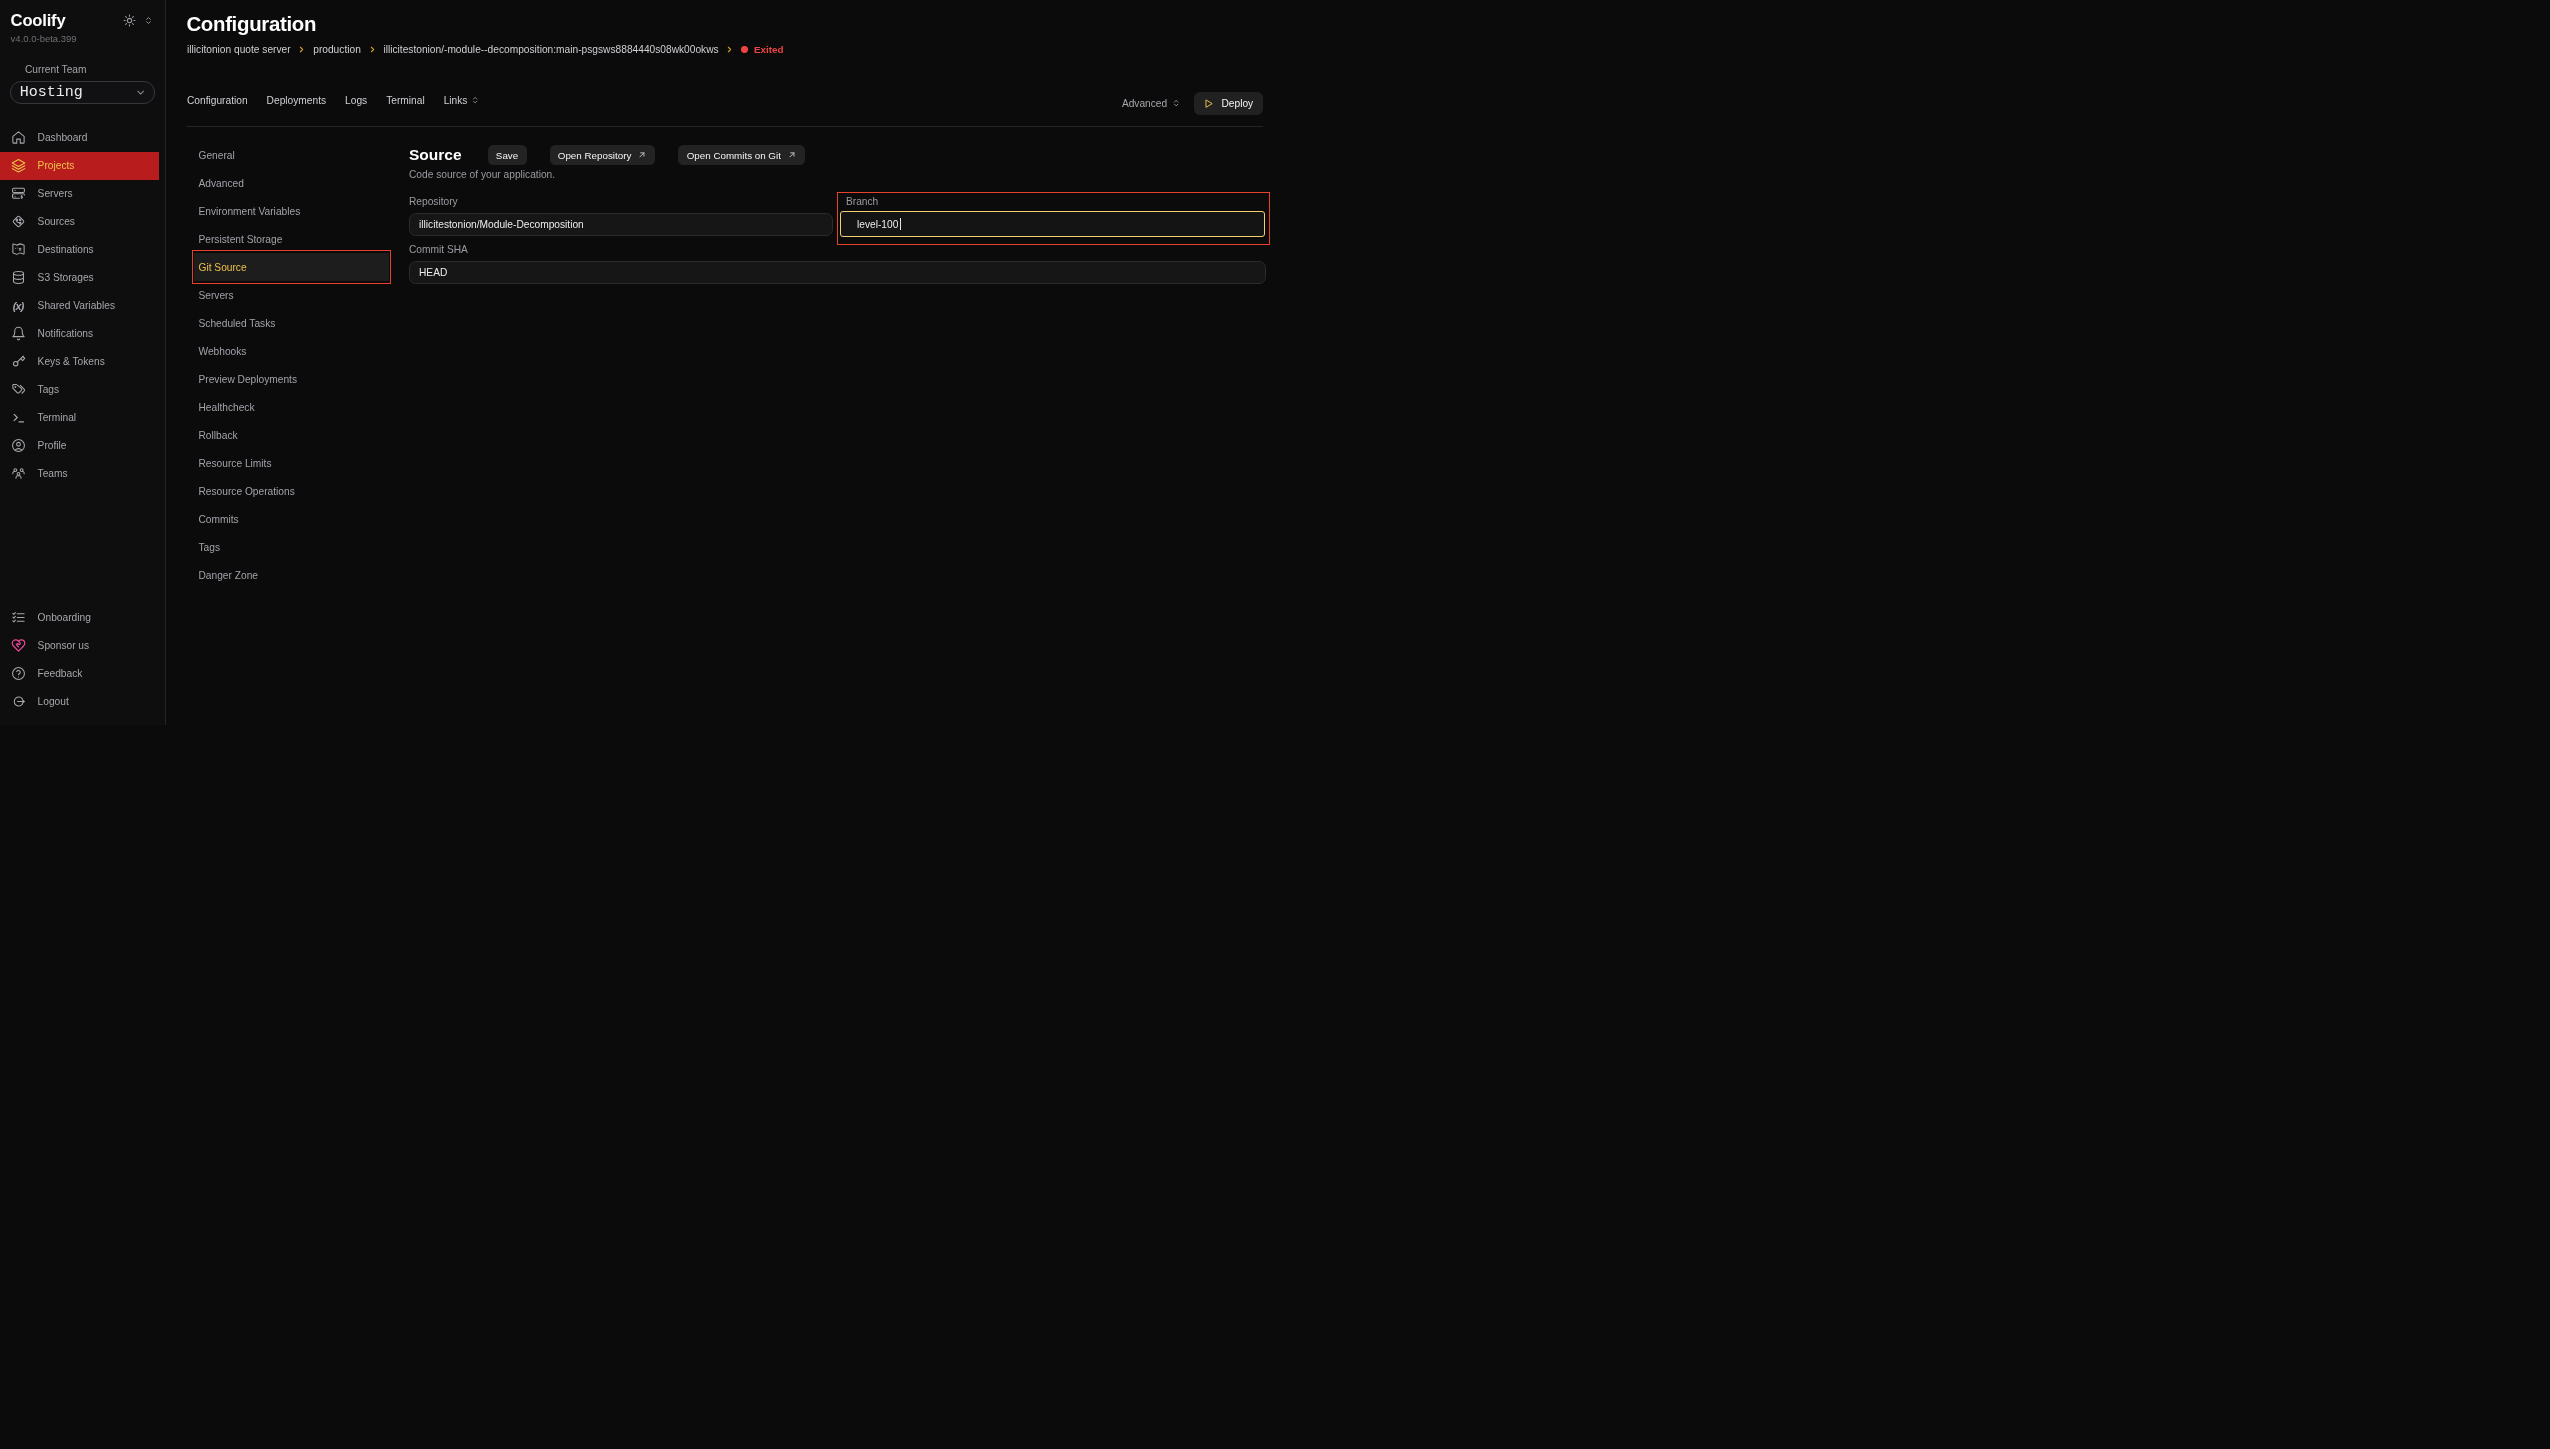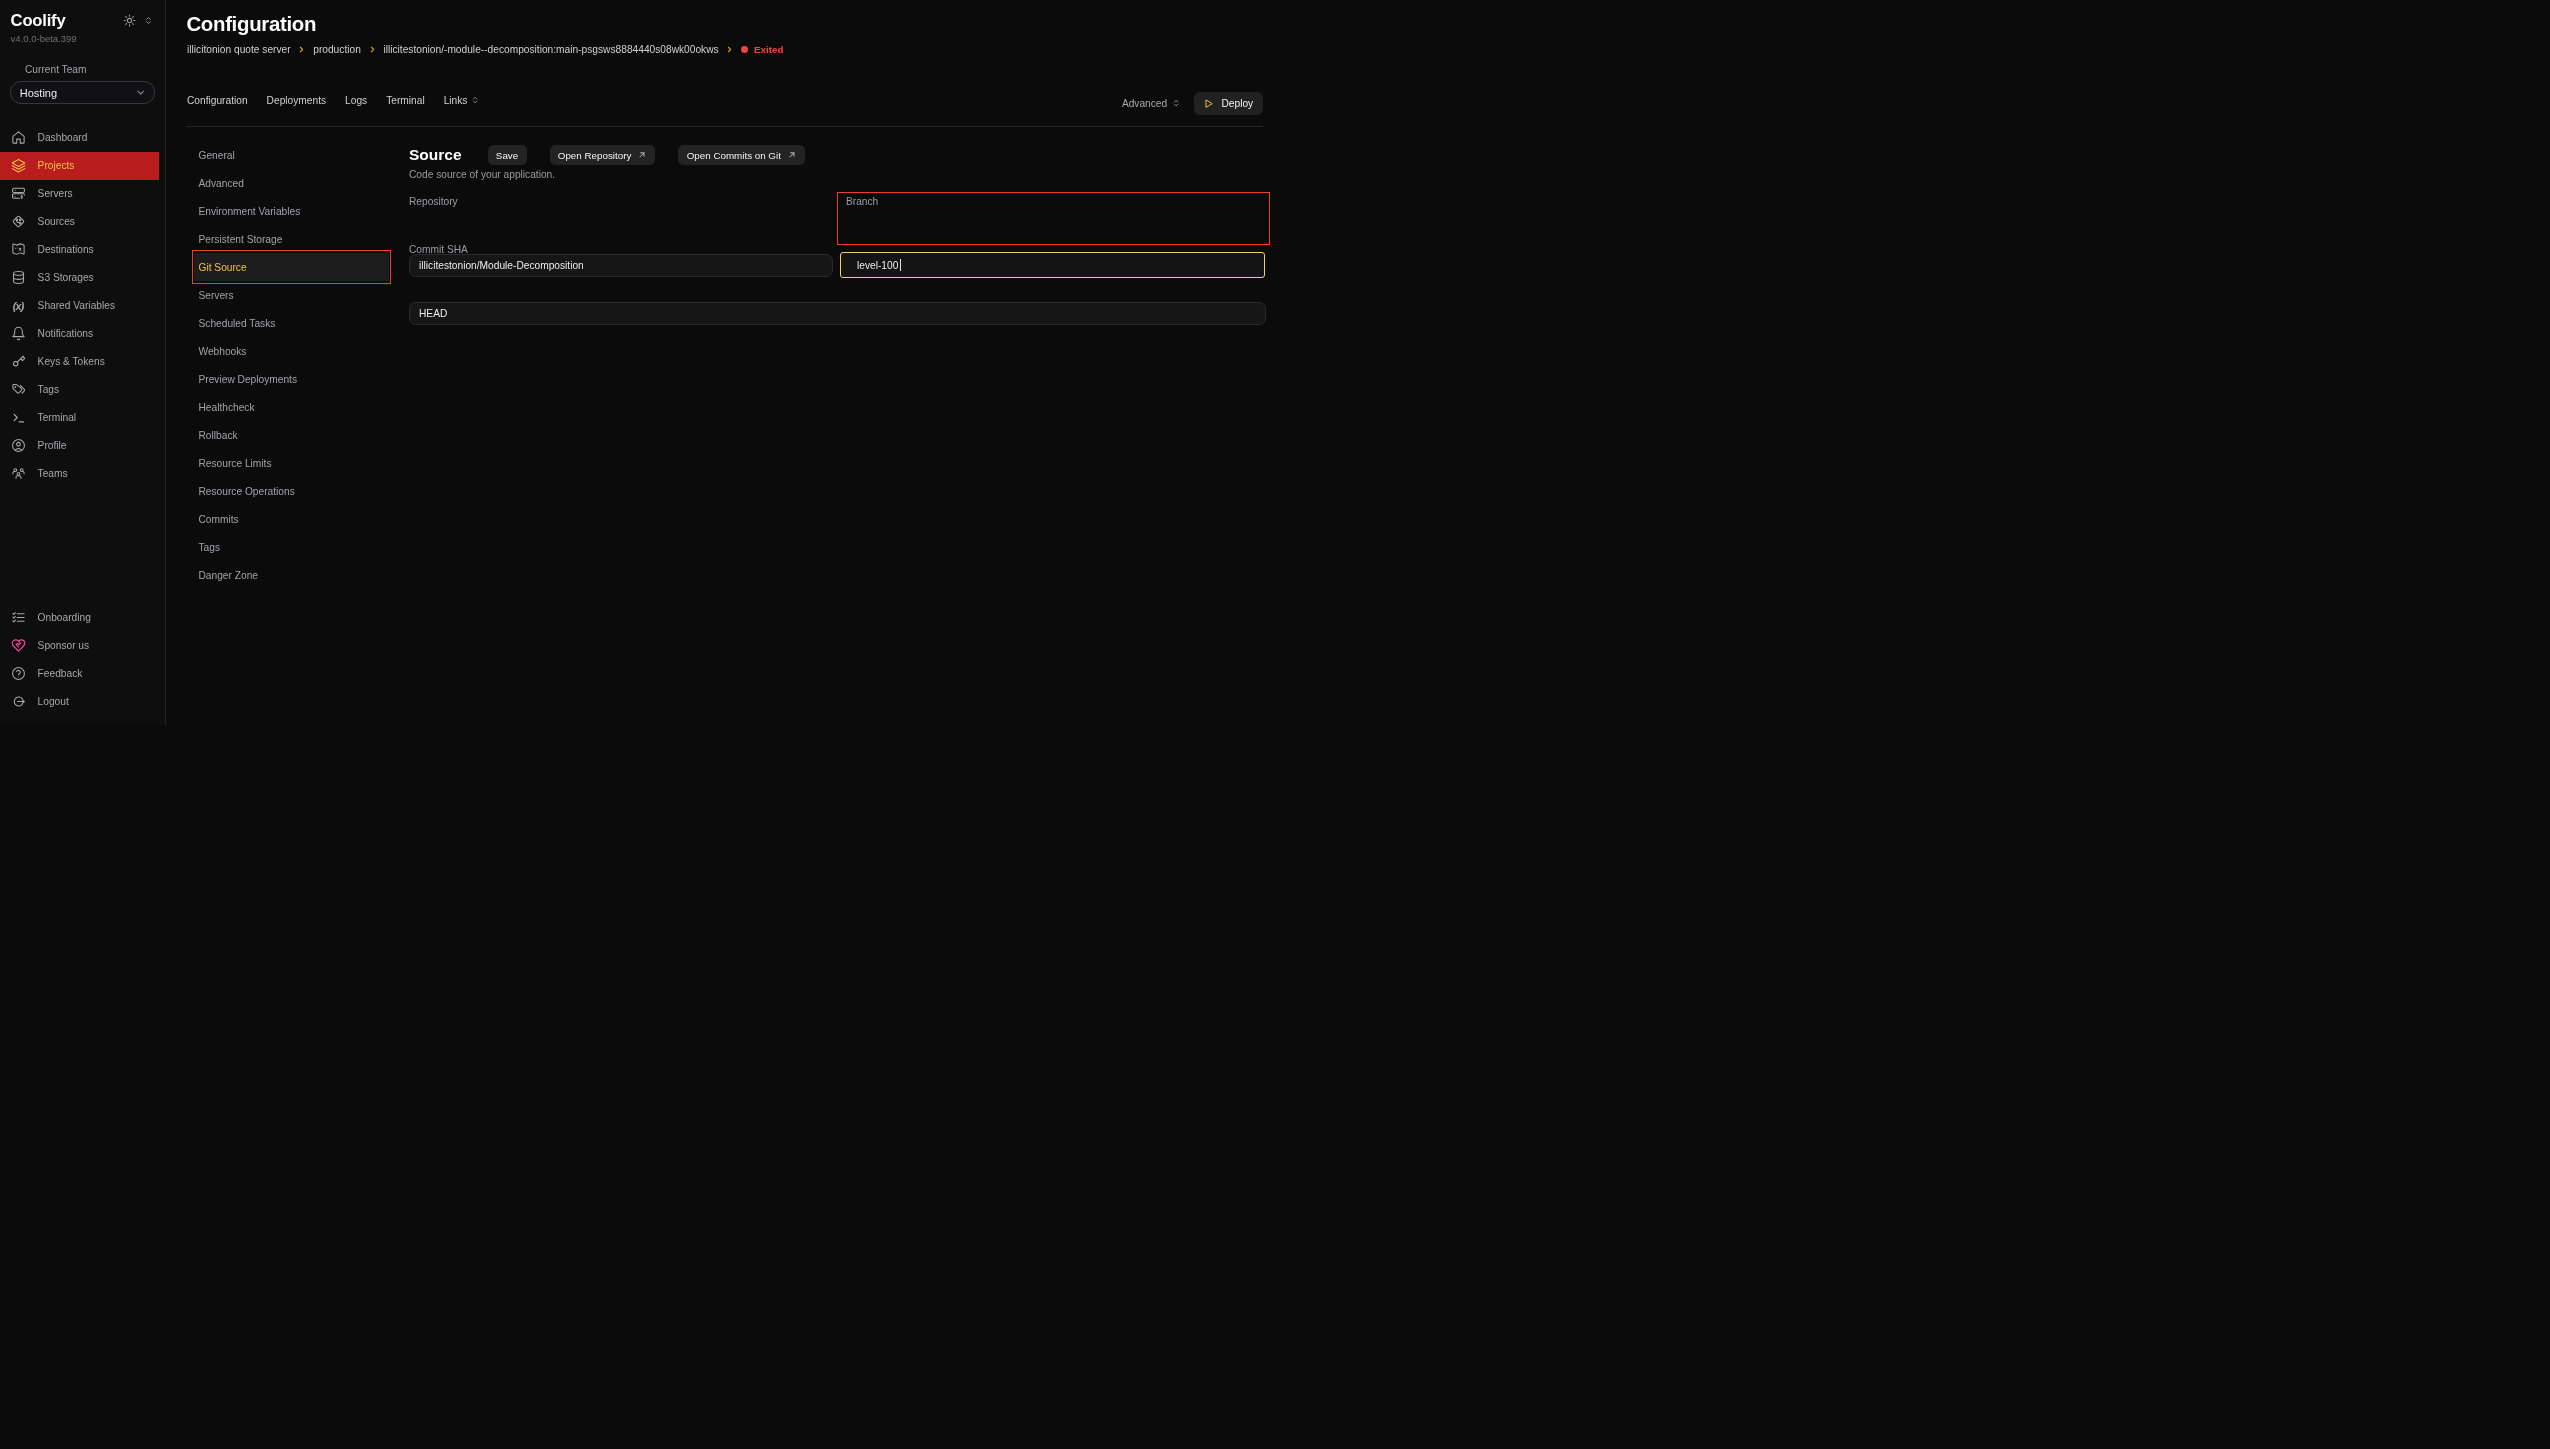--- a/index.html
+++ b/index.html
@@ -20,21 +20,21 @@
     display:flex; flex-direction:column; padding-top:10.6px; padding-bottom:9.8px;
   }
   .brand-row { display:flex; align-items:center; padding:0 12px 0 10.6px; }
   .brand { font-size:16.6px; font-weight:700; color:#fff; letter-spacing:-0.2px; }
   .brand-icons { margin-left:auto; display:flex; align-items:center; gap:7.6px; color:#9b9ba3; }
   .version { padding:2.3px 10.6px 0; font-size:9.5px; color:#6f7077; }
   .team-label { padding:0 25px; margin-top:20.4px; font-size:10.2px; color:#a2a3aa; }
   .team-select {
     margin:6px 9.8px 0; height:23px; border:0.8px solid #36373d; border-radius:11px;
     background:#111113; display:flex; align-items:center; padding:0 7.6px 0 9px;
-    font-size:11px; color:#ececf0; cursor:pointer;
+    font-size:15px; color:#ececf0; cursor:pointer;font-family:Liberation Mono, monospace;
   }
   .team-select .chev { margin-left:auto; color:#8b8c93; }
   ul.nav { list-style:none; margin-top:19.7px; }
   ul.nav.bottom { margin-top:auto; }
   .nav li {
     height:28px; display:flex; align-items:center; gap:12px;
     padding-left:10.6px; font-size:10.2px; color:#a6a7ad; cursor:pointer; position:relative;
   }
   .nav li svg { width:15px; height:15px; flex:none; }
   .nav li.active { background:#b91c1c; color:#f0c24a; margin-right:6px; }
@@ -82,21 +82,21 @@
     height:20.4px; display:flex; align-items:center; gap:6px; padding:0 8.3px;
     background:#232323; border-radius:5.3px; font-size:9.8px; color:#f4f4f5; cursor:pointer; white-space:nowrap;
   }
   .btn .arr { color:#d6d6da; }
   .source-desc { position:absolute; left:243px; top:169px; font-size:10.2px; color:#9a9ba2; }
 
   .field-label { position:absolute; font-size:10.2px; color:#9b9ca3; }
   .input {
     position:absolute; height:23.4px; background:#161616; border:0.8px solid #2b2b2e;
     border-radius:6.8px; display:flex; align-items:center; padding:0 9px;
-    font-size:10.2px; color:#ececf0; cursor:text;margin-top:41px;
+    font-size:10.2px; color:#ececf0; cursor:text;
   }
   .lbl-repository { left:243px; top:196px; }
   .input-repository { left:243px; top:213px; width:424px; }
   .lbl-commit { left:243px; top:244px; }
   .input-commit { left:243px; top:261px; width:857px; }
 
   .branch-annotation {
     position:absolute; left:671px; top:192px; width:433px; height:53px;
     border:1.5px solid #e8402a; pointer-events:none;
   }

